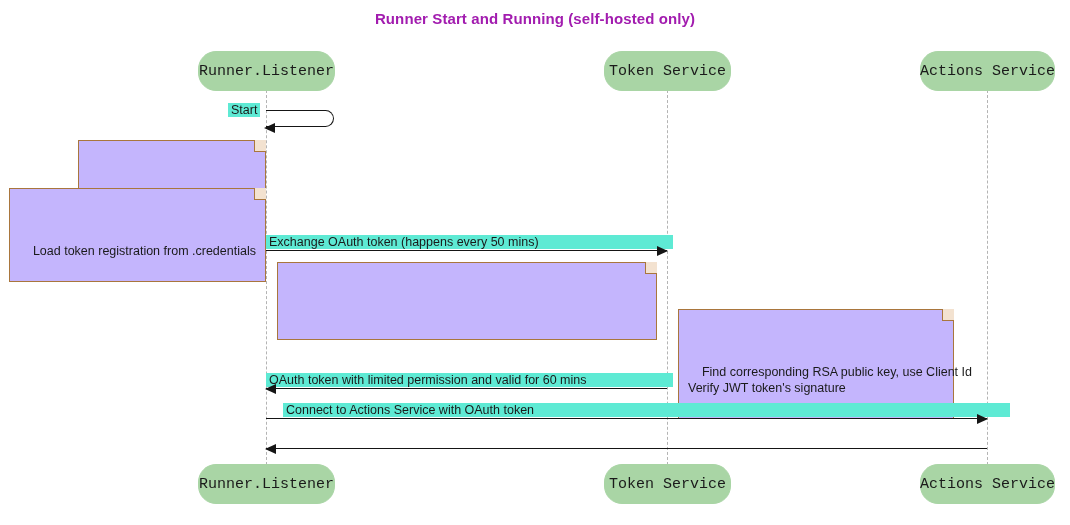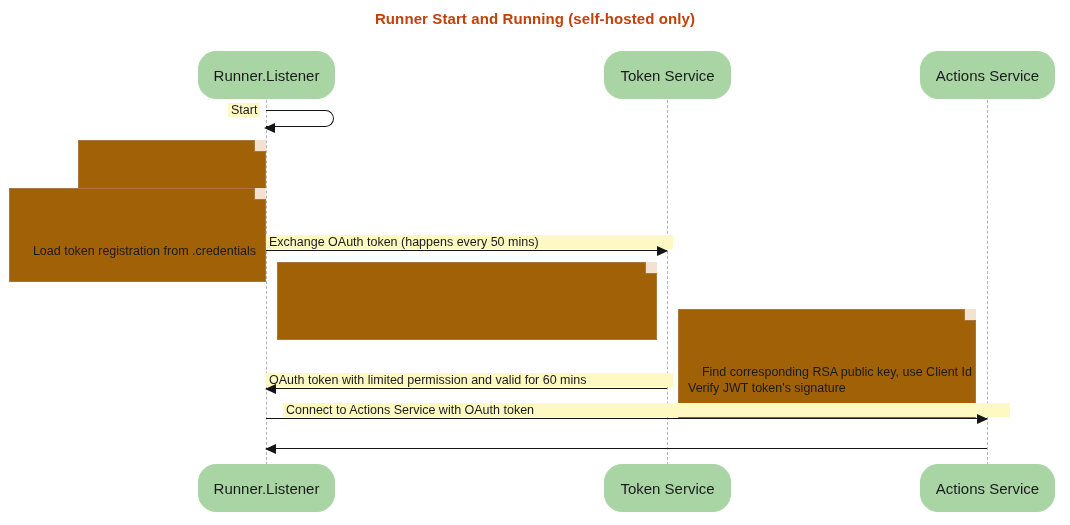--- a/index.html
+++ b/index.html
@@ -20,50 +20,51 @@
     overflow: hidden;
   }
   .title {
     position: absolute;
     left: 0;
     top: 10px;
     width: 1070px;
     text-align: center;
     font-size: 15px;
     font-weight: bold;
-    color: #c2410c;
+    color: #a21caf;
     letter-spacing: 0.1px;
   }
   
   .lifeline {
     position: absolute;
     width: 0;
     border-left: 1px dashed #b4b4b4;
     top: 90px;
     height: 375px;
   }
   
   .participant {
     position: absolute;
-    height: 48px;
+    height: 40px;
     border-radius: 18px;
     background: #a9d5a5;
     border: 1px solid #a9d5a5;
     display: flex;
     align-items: center;
     justify-content: center;
     font-size: 15px;
     color: #1a1a1a;
     box-sizing: border-box;
     white-space: nowrap;
+    font-family: Liberation Mono, monospace;
   }
   
   .note {
     position: absolute;
-    background: #a16207;
+    background: #c4b5fd;
     border: 1px solid #a9763d;
     box-sizing: border-box;
     font-size: 12.5px;
     color: #1a1a1a;
     padding: 6px 10px 6px 9px;
     line-height: 16px;
     white-space: pre;
   }
   .note .fold {
     position: absolute;
@@ -106,21 +107,21 @@
     left: -1px;
     border-top: 5.5px solid transparent;
     border-bottom: 5.5px solid transparent;
     border-right: 11px solid #151515;
   }
   .msg-label {
     position: absolute;
     font-size: 12.5px;
     color: #1a1a1a;
     white-space: nowrap;
-    background: #fef9c3;
+    background: #5eead4;
     padding: 0 3px;
   }
   .msg-label.centered {
   }
   
   .selfloop {
     position: absolute;
     border: 1.6px solid #151515;
     border-left: none;
     border-top-right-radius: 11px;
@@ -184,21 +185,21 @@
   <div class="msg-label centered" style="left:266px; top:235px; width:401px;">Exchange OAuth token (happens every 50 mins)</div>
   <div class="msg" style="left:266px; top:250px; width:401px;">
     <span class="arrowhead right"></span>
   </div>
 
   <div class="note" style="left:277px; top:262px; width:380px;">
     <span class="foldcut"></span>
     <span class="fold"></span>
   </div>
 
-  <div class="note" style="left:678px; top:309px; width:298px;">
+  <div class="note" style="left:678px; top:309px; width:276px;">
     <span class="foldcut"></span>
     <span class="fold"></span>
     <span>Find corresponding RSA public key, use Client Id
 Verify JWT token's signature</span>
   </div>
 
   <div class="msg-label centered" style="left:266px; top:373px; width:401px;">OAuth token with limited permission and valid for 60 mins</div>
   <div class="msg" style="left:266px; top:388px; width:401px;">
     <span class="arrowhead left"></span>
   </div>

